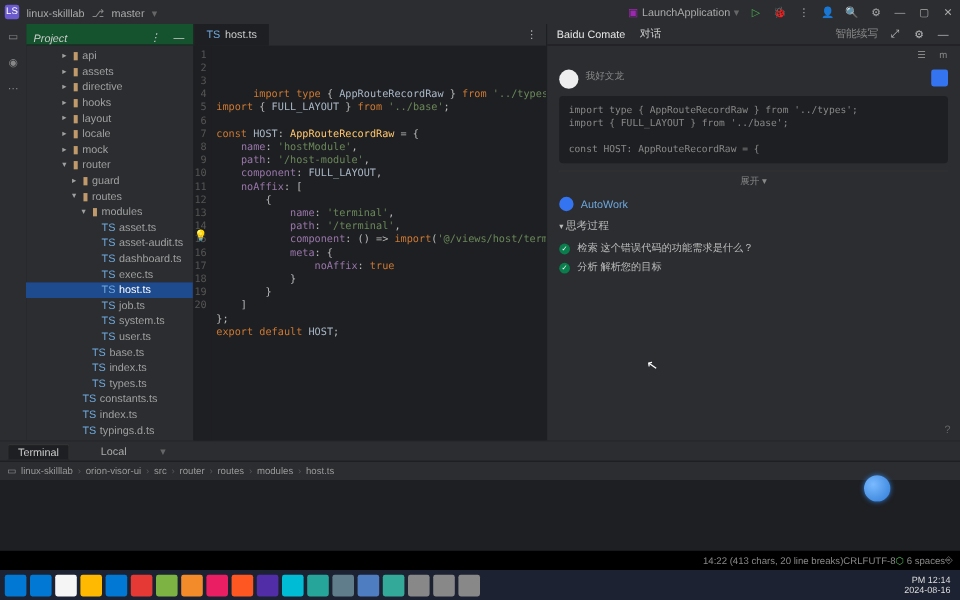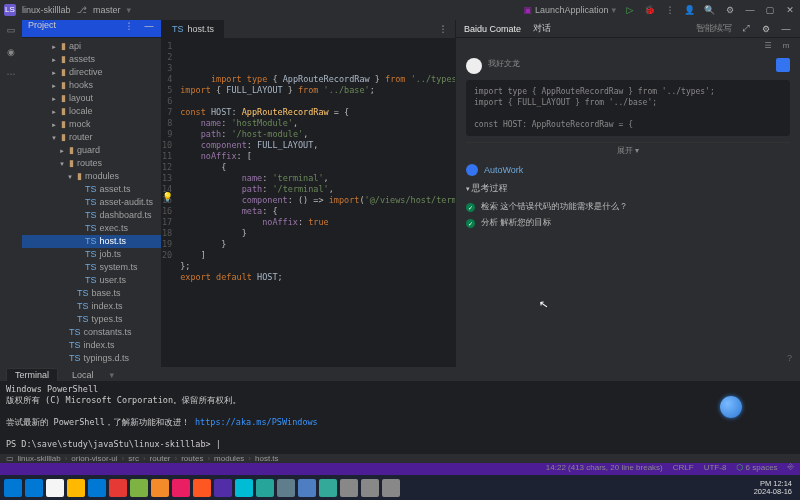--- a/index.html
+++ b/index.html
@@ -1,26 +1,26 @@
 <!DOCTYPE html>
 <html><head>
 <meta charset="utf-8">
 <style>
   * { margin:0; padding:0; box-sizing:border-box; }
   body { width:800px; height:500px; background:#1e1f22; color:#bbb; font-family:"Segoe UI",sans-serif; font-size:9px; overflow:hidden; position:relative; }
   .titlebar { height:20px; background:#2b2d30; display:flex; align-items:center; padding:0 4px; gap:6px; color:#aaa; font-size:9px; }
-  .titlebar .left { display:flex; align-items:center; gap:6px; }
+  .titlebar .left { display:flex; align-items:flex-end; gap:6px; }
   .sq { width:12px; height:12px; background:#6a5acd; border-radius:2px; display:inline-block; font-size:8px; text-align:center; line-height:12px; color:#fff;}
   .titlebar .mid { flex:1; }
   .titlebar .right { display:flex; align-items:center; gap:8px; }
   .icon { width:12px; height:12px; display:inline-flex; align-items:center; justify-content:center; }
   .main { display:flex; height:347px; }
   .gutter { width:22px; background:#2b2d30; display:flex; flex-direction:column; align-items:center; padding-top:4px; gap:10px; color:#888;}
   .sidebar { width:140px; background:#2b2d30; border-right:1px solid #1e1f22; display:flex; flex-direction:column; }
-  .panel-title { height:18px; display:flex; align-items:flex-start; padding:0 6px; font-size:9px; color:#ccc; background:#1d4ed8; border-bottom:1px solid #1e1f22;}
+  .panel-title { height:18px; display:flex; align-items:flex-end; padding:0 6px; font-size:9px; color:#ccc; background:#14532d; border-bottom:1px solid #1e1f22;font-style:italic;}
   .tree { overflow:auto; font-size:9px; line-height:13px; padding:2px 0; flex:1;}
   .tree-item { display:flex; align-items:center; gap:3px; padding:0 4px; color:#a0a0a0; white-space:nowrap;}
   .tree-item.sel { background:#1e4a8e; color:#fff; }
   .chev { width:8px; display:inline-block; text-align:center; font-size:7px;}
   .folder { color:#c19a6b; }
   .ts { color:#6fa8dc; }
   .editor-col { width:293px; display:flex; flex-direction:column; background:#1e1f22; }
   .tabs { height:18px; background:#2b2d30; display:flex; align-items:center; }
   .tab { height:18px; padding:0 10px; display:flex; align-items:center; gap:4px; font-size:9px; background:#1e1f22; color:#ccc;}
   .editor { flex:1; display:flex; font-family:Consolas,monospace; font-size:8.5px; overflow:hidden;}
@@ -44,27 +44,27 @@
   .thinking-head { font-size:9px; color:#bbb; margin-bottom:4px;}
   .step { display:flex; align-items:center; gap:6px; padding:2px 0; font-size:8.5px;}
   .step .dot { width:9px; height:9px; border-radius:50%; display:inline-flex; align-items:center; justify-content:center; font-size:6px; color:#fff;}
   .dot.ok { background:#0a7d4d; } .dot.load { border:1.5px solid #579; border-top-color:transparent; }
   .stopbar { margin:8px auto 4px auto; width:92%; text-align:center; border:1px solid #3a3d42; border-radius:10px; padding:3px 0; font-size:8.5px; color:#aaa;}
   .chat-input { margin:4px 8px 6px 8px; border:1px solid #3574f0; border-radius:4px; padding:4px 6px 12px 6px; position:relative;}
   .chat-input .ph { color:#777; font-size:9px; }
   .chat-input .meta { position:absolute; left:6px; bottom:2px; font-size:7.5px; color:#666;}
   .chat-input .send { position:absolute; right:6px; bottom:3px; color:#666; font-size:9px;}
   .bottom { height:92px; background:#1e1f22; border-top:1px solid #2b2d30; display:flex; flex-direction:column;}
-  .bottom-tabs { height:16px; display:flex; align-items:center; gap:6px; padding:0 6px; background:#2b2d30;}
+  .bottom-tabs { height:16px; display:flex; align-items:center; gap:18px; padding:0 6px; background:#2b2d30;}
   .btab { padding:1px 8px; font-size:9px; color:#aaa; border-radius:2px 2px 0 0;}
   .btab.active { background:#1e1f22; color:#ccc; border:1px solid #333; border-bottom:none;}
   .term { flex:1; font-family:Consolas,monospace; font-size:8.5px; padding:3px 6px; color:#ccc; line-height:11px; white-space:pre;}
   .term a { color:#3794ff; }
   .breadcrumb { height:16px; background:#2b2d30; border-top:1px solid #1e1f22; display:flex; align-items:center; padding:0 6px; font-size:8px; color:#999; gap:4px;}
-  .status { height:16px; background:#4c1d95; display:flex; align-items:center; padding:0 6px; font-size:8px; color:#888; justify-content:flex-end; gap:10px;}
+  .status { height:16px; background:#000000; display:flex; align-items:center; padding:0 6px; font-size:8px; color:#888; justify-content:flex-end; }
   .taskbar { position:absolute; bottom:0; left:0; right:0; height:25px; background:#1c2232; display:flex; align-items:center; padding:0 4px; gap:3px;}
   .taskbar .app { width:18px; height:18px; border-radius:2px; display:inline-block;}
   .taskbar .clock { margin-left:auto; text-align:right; font-size:7.5px; color:#ddd; line-height:8px; padding-right:4px;}
   .fab { position:absolute; right:58px; bottom:82px; width:22px; height:22px; border-radius:50%; background:radial-gradient(circle at 35% 35%,#7abaff,#2d7ad6); box-shadow:0 0 4px #2d7ad6;}
   .cursor { position:absolute; left:539px; top:298px; font-size:11px; color:#fff; transform:rotate(-10deg);}
   .ri { display:flex; gap:8px; align-items:center; margin-left:auto;}
 </style>
 </head>
 <body>
 
@@ -330,26 +330,20 @@
     <div style="height:14px;text-align:right;padding:0 8px;color:#666;font-size:9px"><span>?</span></div>
   </div>
 </div>
 
 <div class="bottom">
   <div class="bottom-tabs">
     <div class="btab active">Terminal</div>
     <div class="btab">Local</div>
     <span style="color:#666;margin-left:2px">▾</span>
   </div>
-  <div class="term" id="term">Windows PowerShell
-版权所有 (C) Microsoft Corporation。保留所有权利。
-
-尝试最新的 PowerShell，了解新功能和改进！ <a>https://aka.ms/PSWindows</a>
-
-PS D:\save\study\javaStu\linux-skilllab&gt; |</div>
   <div class="breadcrumb" id="crumb">▭ <span>linux-skilllab</span> <span style="color:#555">›</span> <span>orion-visor-ui</span> <span style="color:#555">›</span> <span>src</span> <span style="color:#555">›</span> <span>router</span> <span style="color:#555">›</span> <span>routes</span> <span style="color:#555">›</span> <span>modules</span> <span style="color:#555">›</span> <span>host.ts</span></div>
 </div>
 
 <div class="status">
   <span>14:22 (413 chars, 20 line breaks)</span>
   <span>CRLF</span>
   <span>UTF-8</span>
   <span><span style="color:#4caf50">⬡ </span><span>6 spaces</span></span>
   <span>⎆</span>
 </div>

